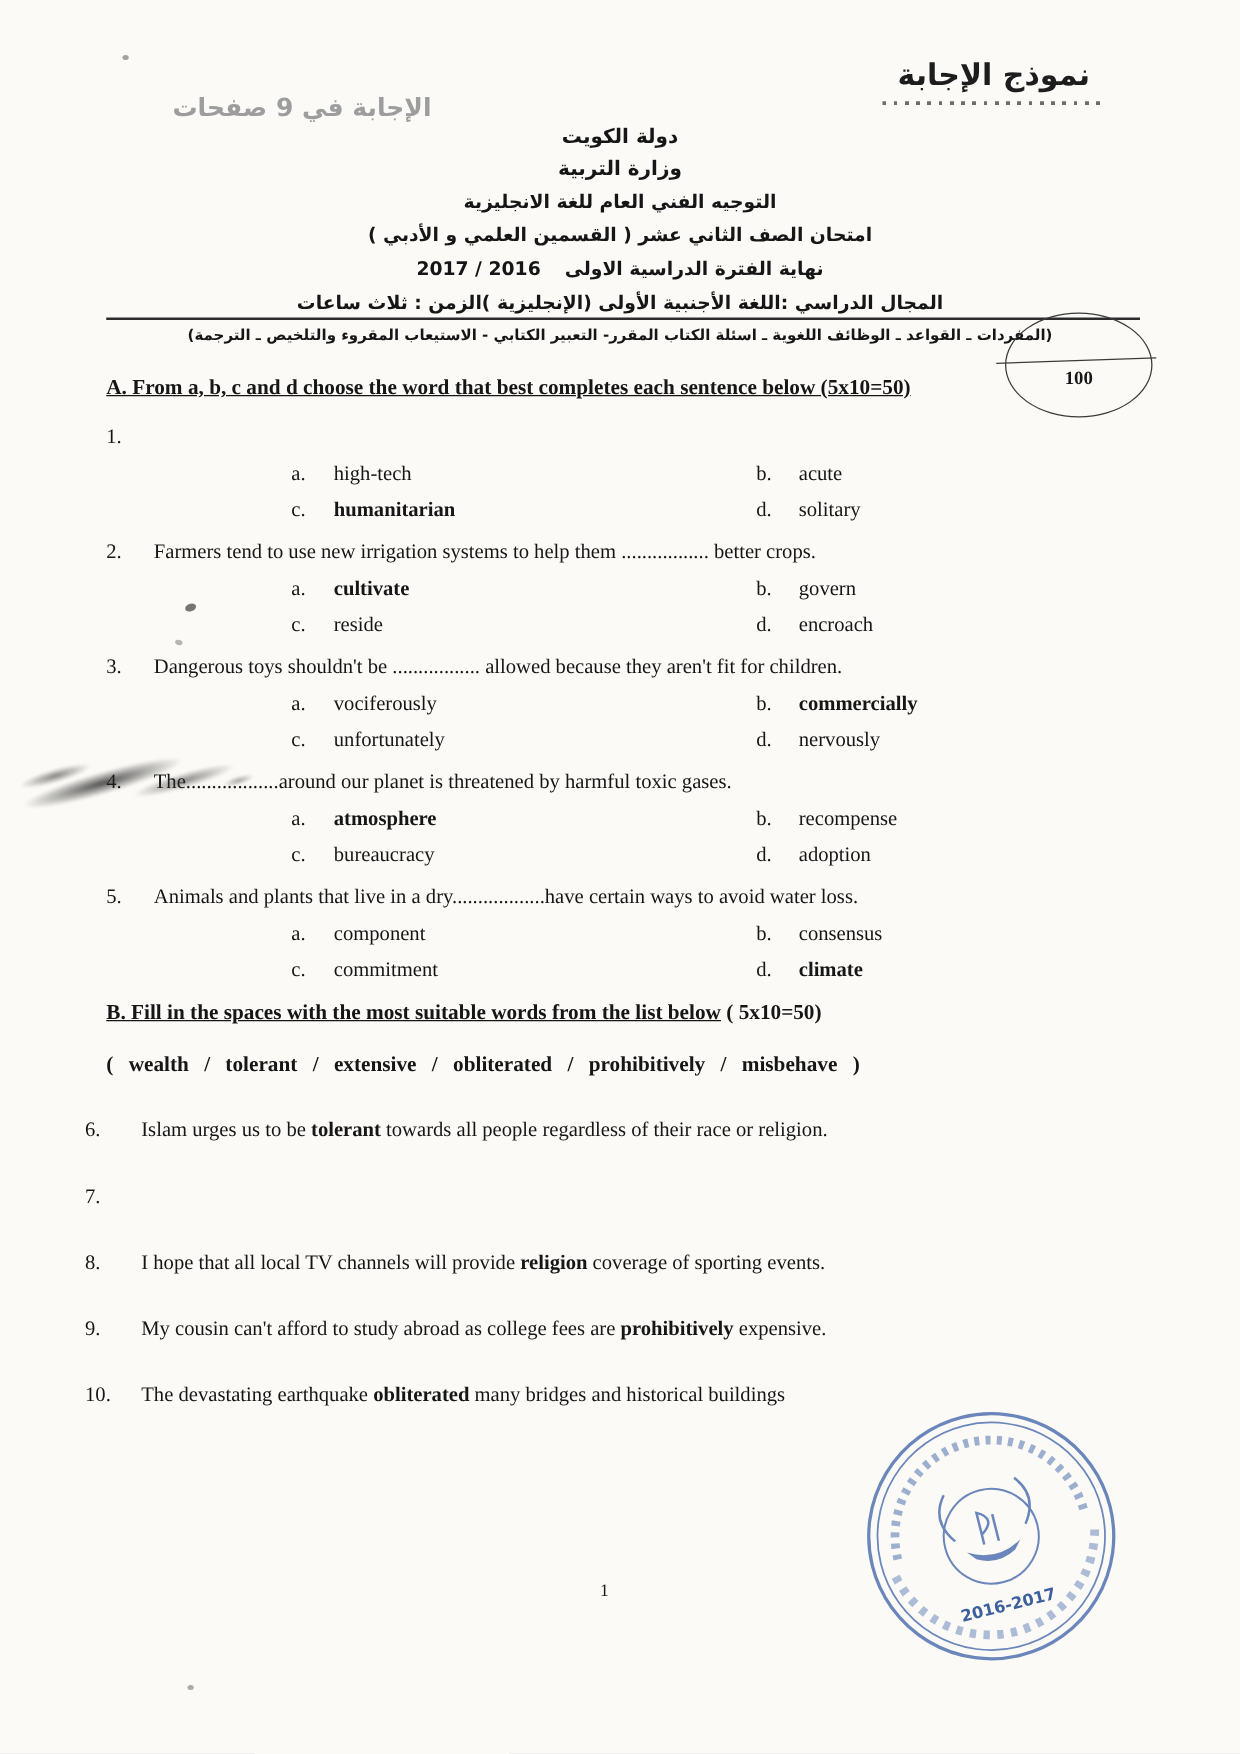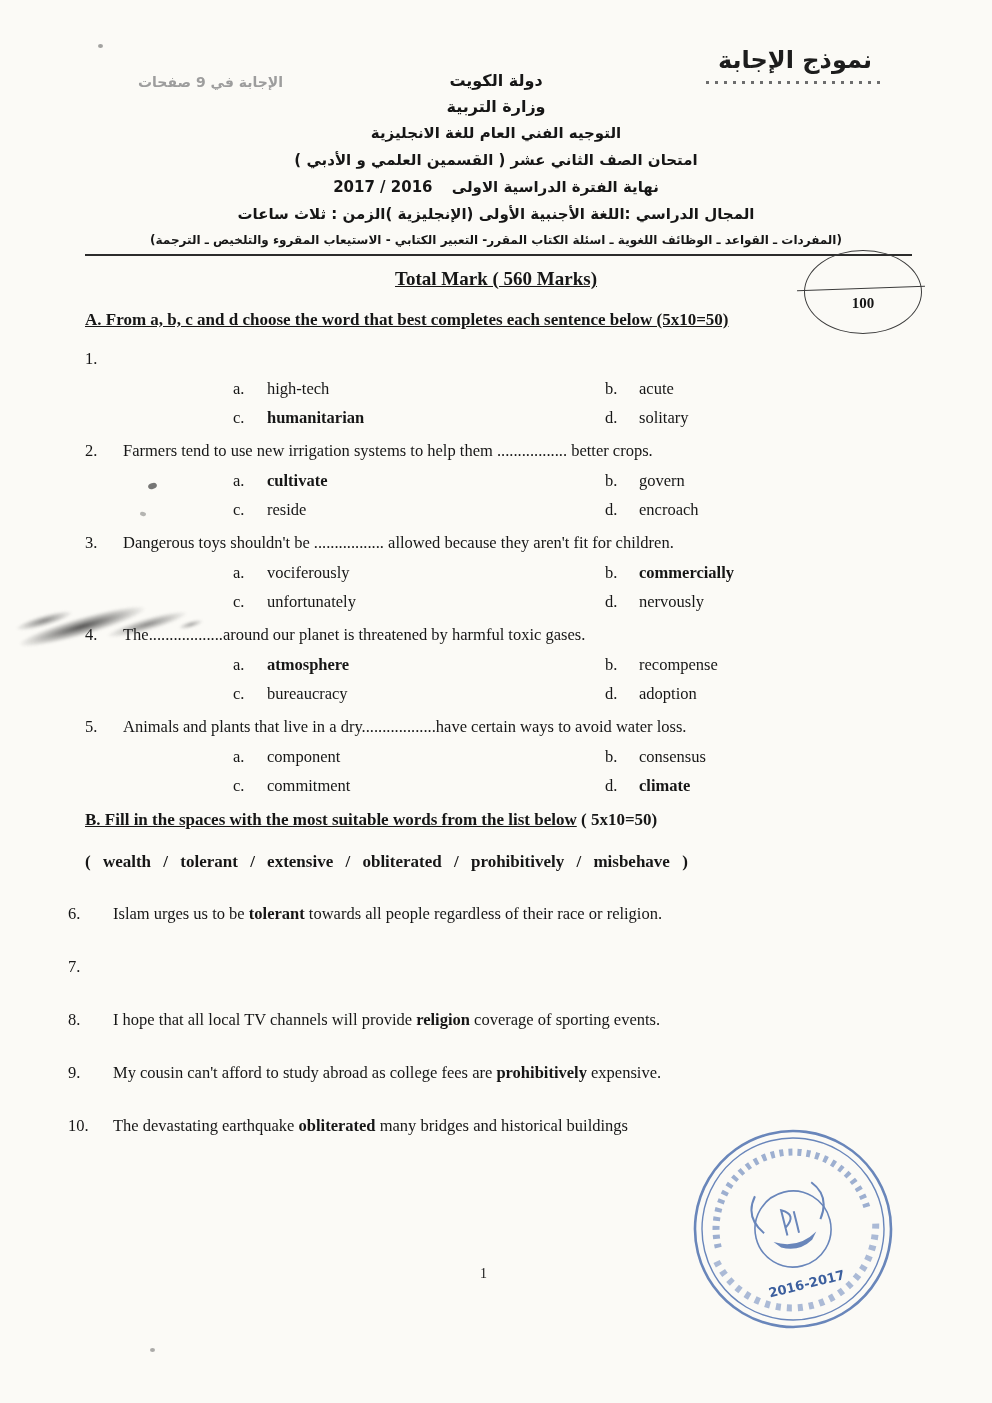--- a/index.html
+++ b/index.html
@@ -5,28 +5,28 @@
   * { margin:0; padding:0; box-sizing:border-box; }
   body { background:#d9d9d9; }
   .page {
     position:relative; width:992px; height:1403px; margin:0 auto;
     background:#fbfaf6; color:#161616; overflow:hidden;
     font-family:"Liberation Serif","DejaVu Serif",serif;
   }
   .arabic { font-family:"DejaVu Sans",sans-serif; direction:rtl; }
 
   
-  .pages-note { position:absolute; top:74px; left:138px; font-size:14px; font-weight:700; color:#9d9d9d; }
+  .pages-note { position:absolute; top:74px; left:138px; font-size:20px; font-weight:700; color:#9d9d9d; }
   .answer-model-wrap { position:absolute; top:46px; right:108px; text-align:center; }
   .answer-model { font-size:24px; font-weight:700; color:#1d1d1d; }
   .dotted-line { margin-top:7px; height:3px; width:178px;
     background:repeating-linear-gradient(90deg,#6d6d6d 0 3px,transparent 3px 9px); }
 
   
-  .header-center { padding-top:68px; text-align:center; }
+  .header-center { padding-top:96px; text-align:center; }
   .h1 { font-size:16px; font-weight:700; line-height:26px; }
   .h2 { font-size:15px; font-weight:700; line-height:27px; }
   .h3 { font-size:12px; font-weight:700; line-height:24px; letter-spacing:0; }
   .year { direction:ltr; unicode-bidi:embed; margin-right:14px; font-weight:700; }
 
   .header-rule { position:absolute; top:254px; left:85px; right:80px; border-top:2px solid #2c2c2c; }
 
   .marks-block { margin-top:16px; text-align:center; }
   .total-mark { font-size:19px; font-weight:700; text-decoration:underline; }
   .vocab-title { font-size:18px; font-weight:700; text-decoration:underline; margin-top:3px; }
@@ -100,21 +100,20 @@
       <span>نهاية الفترة الدراسية الاولى</span>
       <span class="year">2017 / 2016</span>
     </div>
     <div class="h2">المجال الدراسي :اللغة الأجنبية الأولى (الإنجليزية )الزمن : ثلاث ساعات</div>
     <div class="h3">(المفردات ـ القواعد ـ الوظائف اللغوية ـ اسئلة الكتاب المقرر- التعبير الكتابي - الاستيعاب المقروء والتلخيص ـ الترجمة)</div>
   </div>
 
   <div class="header-rule"></div>
 
   <div class="marks-block">
-    <div class="total-mark">Total Mark ( 560 Marks)</div>
   </div>
 
   <div class="mark-circle">
     <div class="mark-circle-line"></div>
     <div class="mark-circle-value">100</div>
   </div>
 
   <div class="content">
 
     <div class="sec-heading">A. From a, b, c and d choose the word that best completes each sentence below (5x10=50)</div>

